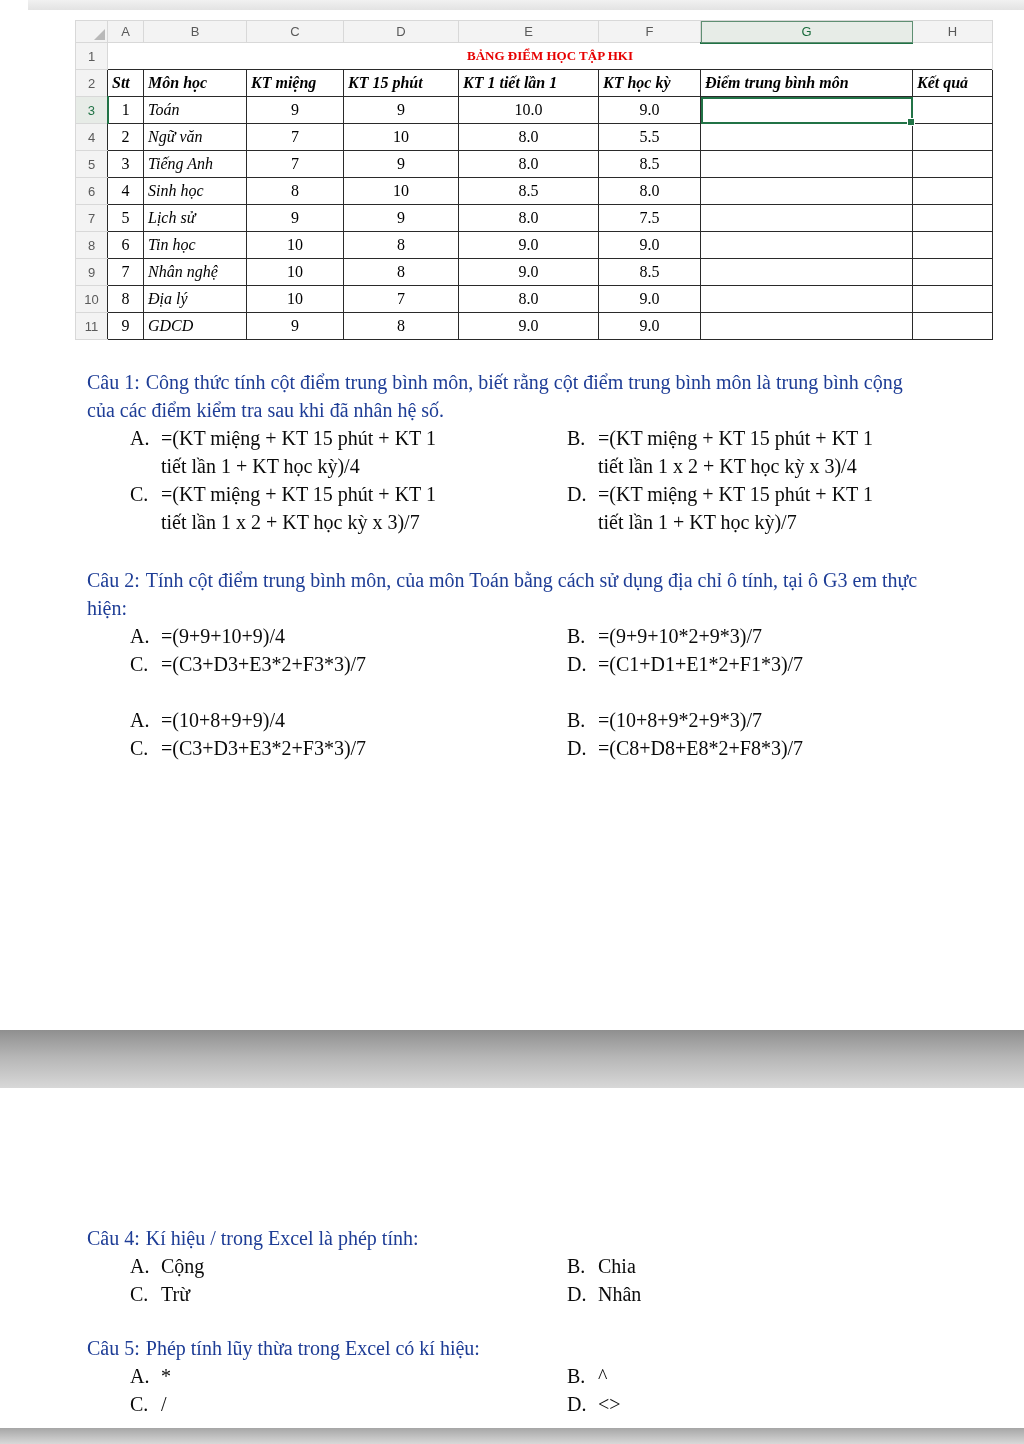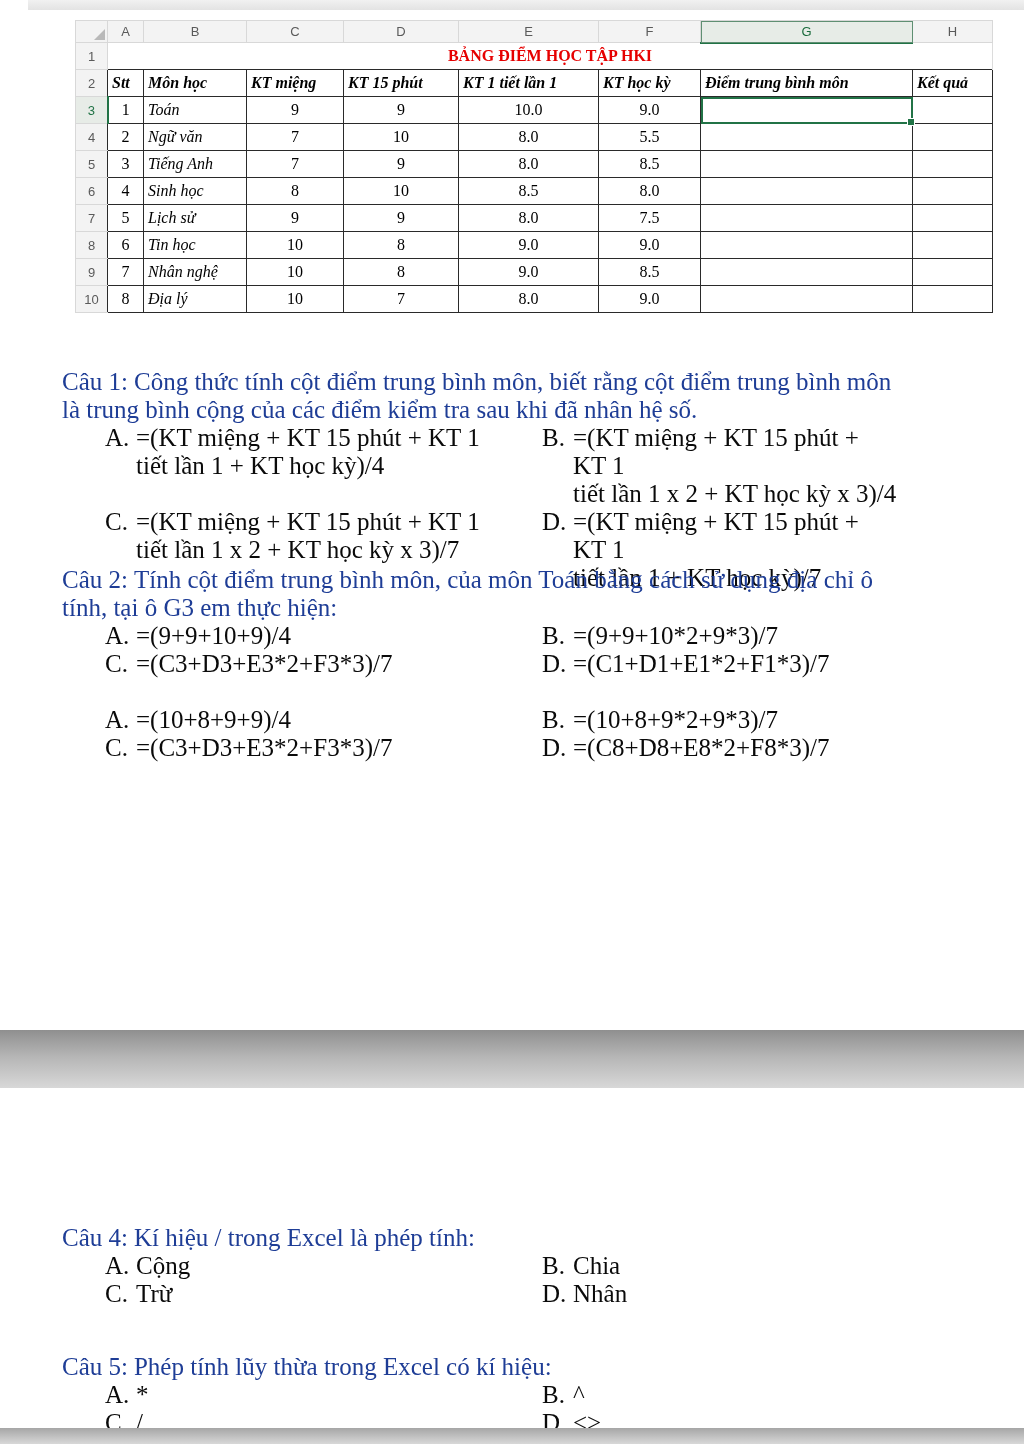--- a/index.html
+++ b/index.html
@@ -19,36 +19,36 @@
   .colhead th.sel{background:#e7ece7;color:#1a6b3c;border-bottom:2px solid #217346;
     outline:1px solid #5f8f72;outline-offset:-1px;}
   .corner{position:relative;}
   .corner .tri{position:absolute;right:2px;bottom:2px;width:0;height:0;display:block;
     border-left:11px solid transparent;border-bottom:11px solid #b9b9b9;}
   .rowhead{background:#f3f3f3;font:13px "Liberation Sans",sans-serif;color:#5a5a5a;
     border:1px solid #d8d8d8;text-align:center;}
   tr.grid .rowhead{border-right:1px solid #2a2a2a;}
   tr.r3 .rowhead{background:#e7ece7;color:#217346;border-right:2px solid #217346;}
   .titlerow td{height:27px;border:1px solid #dcdcdc;border-top:none;border-bottom:none;
-    text-align:center;color:#e60000;font-weight:bold;font-size:16px;}
+    text-align:center;color:#e60000;font-weight:bold;font-size:13px;}
   tr.grid td{border:1px solid #2a2a2a;height:27px;font-size:16px;color:#000;}
   tr.headrow td{font-weight:bold;}
   .c{text-align:center;} .l{text-align:left;font-style:italic;}
   td.selcell{outline:2px solid #217346;outline-offset:-2px;position:relative;overflow:visible;}
   .fill-handle{position:absolute;right:-3px;bottom:-3px;width:6px;height:6px;
     background:#217346;border:1px solid #fff;display:block;}
   
-  .q{position:absolute;left:62px;width:835px;font-size:25px;line-height:28px;font-family:Liberation Serif, serif;}
+  .q{position:absolute;left:87px;width:835px;font-size:20px;line-height:28px;font-family:Liberation Serif, serif;}
   .q-head{color:#1e3d96;}
   .q-label{padding-right:6px;}
   .opts{padding-left:43px;display:grid;grid-template-columns:437px 1fr;color:#0a0a0a;}
   .opt{display:flex;align-items:flex-start;}
   .opt-letter{width:31px;flex:none;}
   .opt-text{white-space:pre-line;}
-  .q1{top:368px;} .q2{top:566px;} .q3{top:706px;} .q4{top:1224px;} .q5{top:1334px;margin-top:19px;}
+  .q1{top:368px;} .q2{top:566px;} .q3{top:706px;} .q4{top:1224px;} .q5{top:1334px;}
   
   .band1{position:absolute;top:1030px;left:0;width:1024px;height:58px;
     background:linear-gradient(180deg,#8f8f8f 0%,#b5b5b5 45%,#d8d8d8 100%);}
   .band2{position:absolute;top:1428px;left:0;width:1024px;height:16px;
     background:linear-gradient(180deg,#a6a6a6,#d8d8d8);}
 </style>
 </head>
 <body>
 
 <div class="topbar"></div>
@@ -176,20 +176,31 @@
       <th class="rowhead">10</th>
       <td class="c">8</td>
       <td class="l">Địa lý</td>
       <td class="c">10</td>
       <td class="c">7</td>
       <td class="c">8.0</td>
       <td class="c">9.0</td>
       <td class="c"></td>
       <td class="c"></td>
     </tr>
+    <tr class="grid">
+      <th class="rowhead">11</th>
+      <td class="c">9</td>
+      <td class="l">GDCD</td>
+      <td class="c">9</td>
+      <td class="c">8</td>
+      <td class="c">9.0</td>
+      <td class="c">9.0</td>
+      <td class="c"></td>
+      <td class="c"></td>
+    </tr>
   </tbody>
     </table>
 </div>
 
 <div class="q q1">
   <div class="q-head"><span class="q-label">Câu 1:</span><span>Công thức tính cột điểm trung bình môn, biết rằng cột điểm trung bình môn là trung bình cộng của các điểm kiểm tra sau khi đã nhân hệ số.</span></div>
   <div class="opts">
     <div class="opt">
         <span class="opt-letter">A.</span>
         <span class="opt-text">=(KT miệng + KT 15 phút + KT 1

